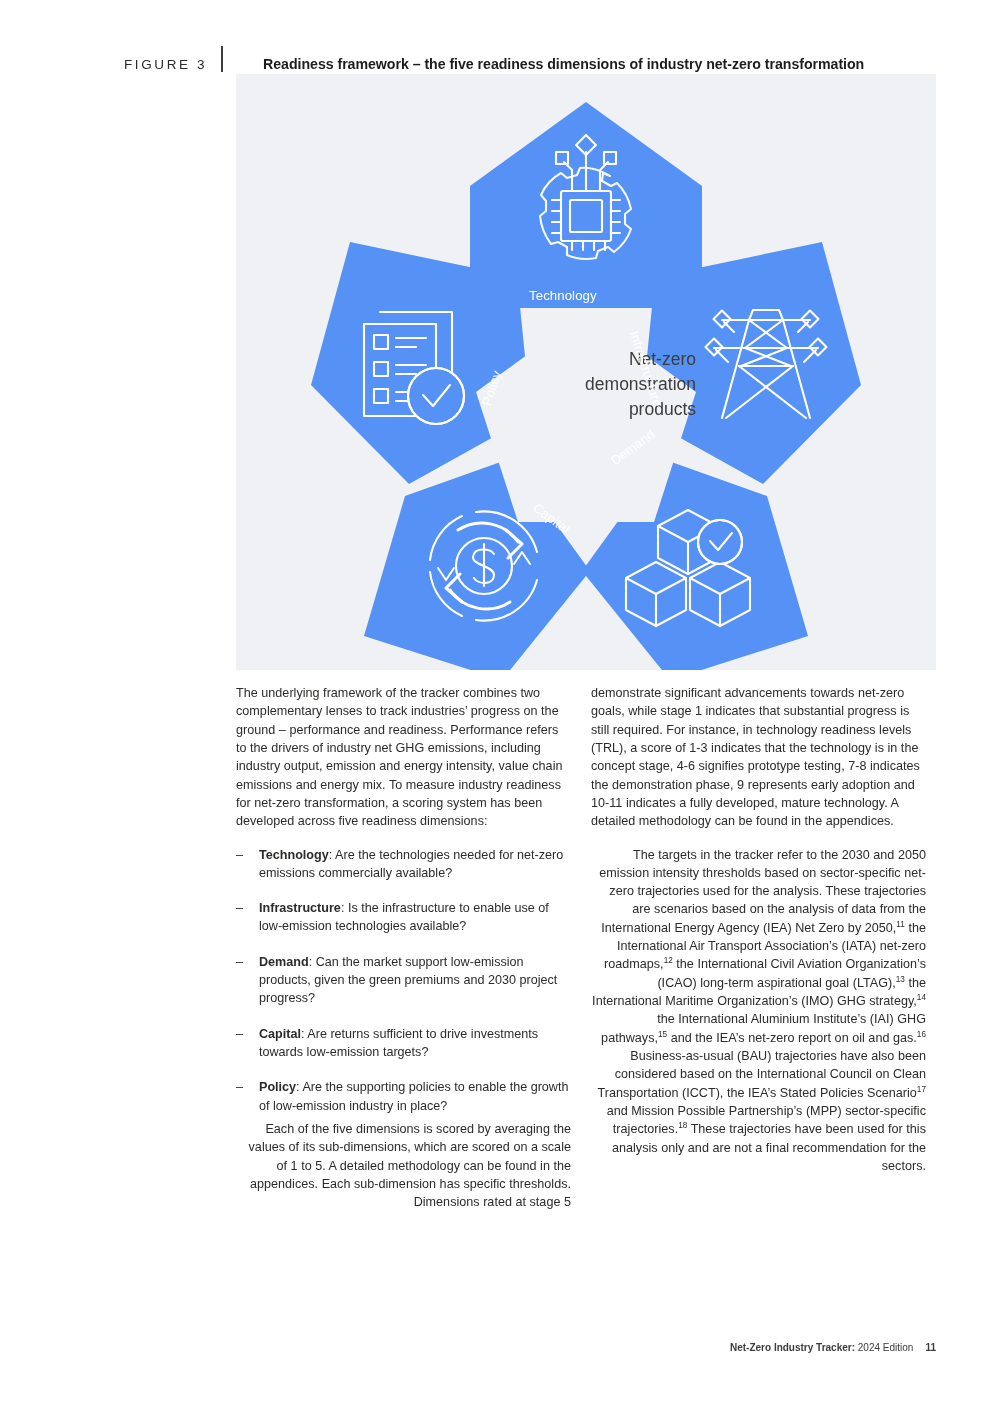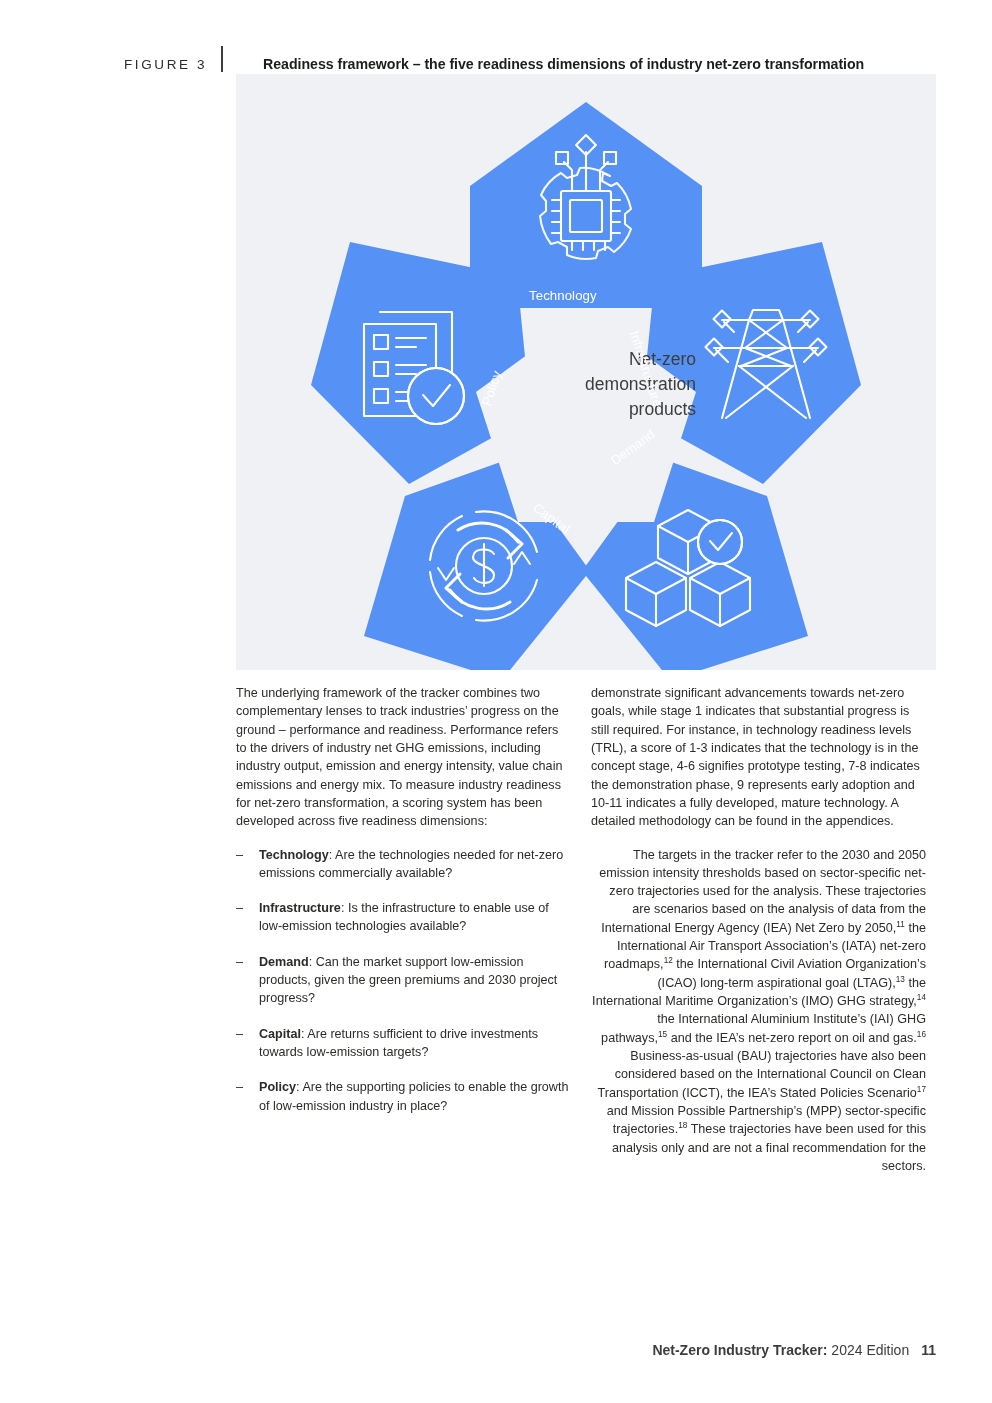--- a/index.html
+++ b/index.html
@@ -153,21 +153,21 @@
     font-size: 8.2px;
     vertical-align: super;
     line-height: 0;
   }
 
   
   #page-footer {
     position: absolute;
     right: 56px;
     top: 1342px;
-    font-size: 14px;
+    font-size: 10px;
     color: #3c3c3b;
     white-space: nowrap;
   }
   #footer-report-name { font-weight: 700; }
   #footer-edition { font-weight: 400; }
   #footer-page-number {
     font-weight: 700;
     margin-left: 12px;
   }
 </style>
@@ -390,20 +390,21 @@
       <div class="bullet-item">
         <span class="bullet-dash">–</span>
         <span class="bullet-text"><span class="bullet-term">Capital</span><span>: Are returns sufficient to drive investments towards low-emission targets?</span></span>
       </div>
       <div class="bullet-item bullet-list-end">
         <span class="bullet-dash">–</span>
         <span class="bullet-text"><span class="bullet-term">Policy</span><span>: Are the supporting policies to enable the growth of low-emission industry in place?</span></span>
       </div>
     </div>
 
+    <p class="para">Each of the five dimensions is scored by averaging the values of its sub-dimensions, which are scored on a scale of 1 to 5. A detailed methodology can be found in the appendices. Each sub-dimension has specific thresholds. Dimensions rated at stage 5</p>
   </div>
 
   <div class="text-column">
     <p class="para">demonstrate significant advancements towards net-zero goals, while stage 1 indicates that substantial progress is still required. For instance, in technology readiness levels (TRL), a score of 1-3 indicates that the technology is in the concept stage, 4-6 signifies prototype testing, 7-8 indicates the demonstration phase, 9 represents early adoption and 10-11 indicates a fully developed, mature technology. A detailed methodology can be found in the appendices.</p>
 
     <p class="para"><span>The targets in the tracker refer to the 2030 and 2050 emission intensity thresholds based on sector-specific net-zero trajectories used for the analysis. These trajectories are scenarios based on the analysis of data from the International Energy Agency (IEA) Net Zero by 2050,</span><sup>11</sup><span> the International Air Transport Association’s (IATA) net-zero roadmaps,</span><sup>12</sup><span> the International Civil Aviation Organization’s (ICAO) long-term aspirational goal (LTAG),</span><sup>13</sup><span> the International Maritime Organization’s (IMO) GHG strategy,</span><sup>14</sup><span> the International Aluminium Institute’s (IAI) GHG pathways,</span><sup>15</sup><span> and the IEA’s net-zero report on oil and gas.</span><sup>16</sup><span> Business-as-usual (BAU) trajectories have also been considered based on the International Council on Clean Transportation (ICCT), the IEA’s Stated Policies Scenario</span><sup>17</sup><span> and Mission Possible Partnership’s (MPP) sector-specific trajectories.</span><sup>18</sup><span> These trajectories have been used for this analysis only and are not a final recommendation for the sectors.</span></p>
   </div>
 </div>
 
 <div id="page-footer">

